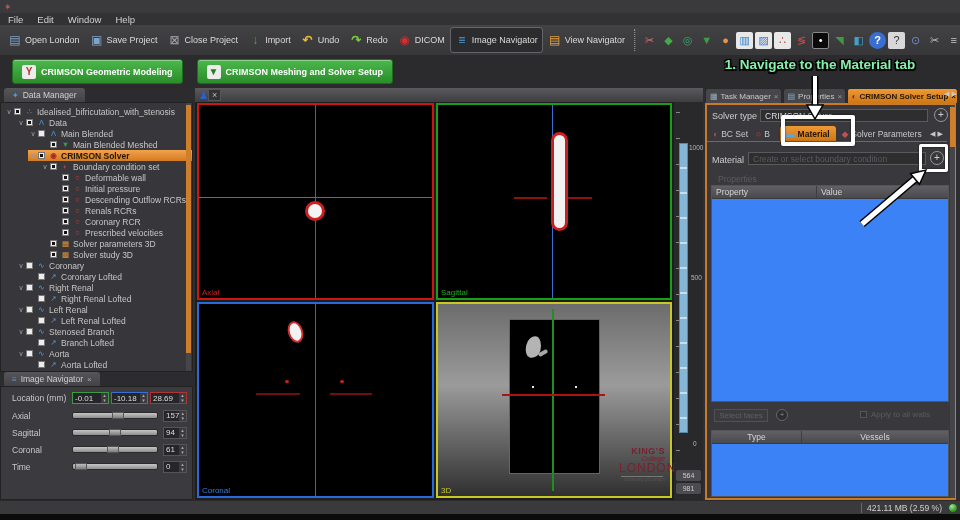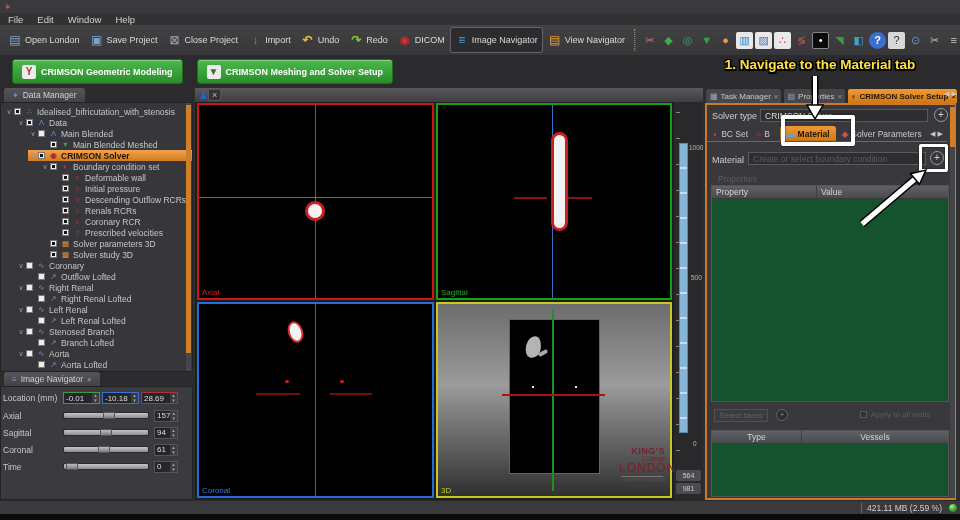--- a/index.html
+++ b/index.html
@@ -34,21 +34,21 @@
   .trow[data-lvl="4"]{margin-left:51px;}
   .trow[data-sel="true"]{background:linear-gradient(#f2a24e,#d57a1e);color:#241504;font-weight:bold;}
   .texp{width:10px;color:#9a9aa0;font-size:7px;text-align:center;flex:none;}
   .tcb{width:7px;height:7px;background:#ededed;border:1px solid #777;margin-right:3px;flex:none;}
   .tcb[data-checked="true"]::after{content:"";display:block;width:3px;height:3px;margin:1px;background:#141414;}
   .tico{width:11px;text-align:center;font-size:7.5px;margin-right:2px;flex:none;}
   .treescroll{left:186px;top:103px;width:5px;height:268px;background:#46464a;}
   .treethumb{position:absolute;left:0;top:2px;width:5px;height:248px;background:#cf7f2c;}
   
   .imgnavbody{left:0;top:386px;width:193px;height:114px;background:#3b3b3f;border:1px solid #222;}
-  .navrow{display:flex;align-items:center;height:17px;padding-left:2px;}
+  .navrow{display:flex;align-items:center;height:17px;padding-left:11px;}
   .navlabel{width:60px;font-size:8.5px;color:#c8c8c8;flex:none;}
   .coord{display:flex;align-items:center;width:37px;height:12px;background:#26262a;border:1.5px solid #888;margin-right:2px;color:#dcdcdc;font-size:8px;}
   .coordval{flex:1;text-align:left;padding-left:2px;}
   .spincol{width:7px;display:flex;flex-direction:column;align-items:center;line-height:5px;font-size:5px;color:#aaa;background:#3c3c40;height:100%;justify-content:center;}
   .navtrack{position:relative;width:86px;height:7px;background:linear-gradient(#c6c6c6,#8e8e8e);border:1px solid #2a2a2a;border-radius:2px;flex:none;}
   .navthumb{position:absolute;top:-1px;width:12px;height:7px;background:linear-gradient(#bdbdbd,#7d7d7d);border:1px solid #555;}
   .navspin{display:flex;align-items:center;width:24px;height:12px;background:#26262a;border:1px solid #555;margin-left:5px;color:#dcdcdc;font-size:8px;}
   
   .dtitle{left:195px;top:88px;width:508px;height:14px;background:linear-gradient(#5a5a5e,#3e3e41);display:flex;align-items:center;color:#dedede;font-size:9px;}
   .dbody{left:195px;top:102px;width:508px;height:398px;background:#1e1e20;}
@@ -67,28 +67,28 @@
   .rtab .tclose{font-size:8px;color:#999;}
   .rtab[data-active="true"] .tclose{color:#241604;}
   .rbody{left:705px;top:103px;width:251px;height:397px;background:#39393d;border:2px solid #c87a28;}
   .rlabel{position:absolute;font-size:9px;color:#cccccc;}
   .rinput{position:absolute;background:#2e2e30;border:1px solid #5a5a5a;color:#dddddd;font-size:8.5px;display:flex;align-items:center;padding-left:4px;white-space:nowrap;overflow:hidden;}
   .roundbtn{position:absolute;width:14px;height:14px;border-radius:50%;border:1px solid #999;background:#37373a;color:#cfcfcf;font-size:10px;line-height:12px;text-align:center;}
   .stabs{position:absolute;left:707px;top:126px;width:240px;height:16px;display:flex;align-items:flex-end;border-bottom:1px solid #6a6a6a;}
   .stab{flex:none;display:flex;align-items:center;gap:3px;height:15px;padding:0 6px;font-size:8.5px;color:#c8c8c8;white-space:nowrap;}
   .stab:nth-of-type(2){width:26px;overflow:hidden;padding:0 2px;}
   .stab[data-active="true"]{background:linear-gradient(#ef9a35,#cd7716);color:#241604;font-weight:bold;border-radius:3px 3px 0 0;}
-  .gtable{position:absolute;background:#14532d;border:1px solid #555;}
+  .gtable{position:absolute;background:#3b82f6;border:1px solid #555;}
   .gthead{display:flex;height:13px;background:linear-gradient(#606065,#4a4a4e);border-bottom:1px solid #3a3a3a;color:#d5d5d5;font-size:8.5px;}
   .gth{padding:0 4px;display:flex;align-items:center;border-right:1px solid #3e3e42;}
   .dim{color:#5b5b60 !important;}
   .arrowpair{display:flex;gap:2px;font-size:7px;color:#c8c8c8;align-items:center;}
   
   .callout-box{position:absolute;z-index:55;border:4px solid #fff;border-radius:2px;box-shadow:0 0 2px rgba(0,0,0,.8),inset 0 0 2px rgba(0,0,0,.8);}
-  .callout-text{position:absolute;z-index:60;font-weight:bold;font-size:13.5px;color:#fde047;white-space:nowrap;text-align:center;
+  .callout-text{position:absolute;z-index:60;font-weight:bold;font-size:13.5px;color:#86efac;white-space:nowrap;text-align:center;
     text-shadow:-1.5px -1.5px 0 #000,1.5px -1.5px 0 #000,-1.5px 1.5px 0 #000,1.5px 1.5px 0 #000,0 0 3px #000;}
   
   .statusbar{left:0;top:500px;width:960px;height:14px;background:#3a3a3c;border-top:1px solid #2a2a2a;display:flex;align-items:center;justify-content:flex-end;font-size:8.5px;color:#cfcfcf;}
   .statdiv{width:1px;height:10px;background:#6a6a6a;margin-right:5px;}
   .greenled{width:10px;height:10px;border-radius:50%;background:radial-gradient(circle at 35% 30%,#a8e89a,#3f9a32 60%,#2a6e22);margin:0 2px 0 6px;border:1px solid #1e4f1a;}
   .blackstrip{left:0;top:514px;width:960px;height:6px;background:#0b0b0b;}
 </style>
 </head>
 <body>
 
@@ -315,21 +315,21 @@
         <span class="texp">∨</span>
         <span class="tcb" data-checked="false"></span>
         <span class="tico" style="color:#4a9ae8">∿</span>
         <span>Coronary</span>
       </div>
 
       <div class="trow" data-lvl="2" data-sel="false">
         <span class="texp"></span>
         <span class="tcb" data-checked="false"></span>
         <span class="tico" style="color:#4a9ae8">↗</span>
-        <span>Outflow Lofted</span>
+        <span>Coronary Lofted</span>
       </div>
 
       <div class="trow" data-lvl="1" data-sel="false">
         <span class="texp">∨</span>
         <span class="tcb" data-checked="false"></span>
         <span class="tico" style="color:#4a9ae8">∿</span>
         <span>Right Renal</span>
       </div>
 
       <div class="trow" data-lvl="2" data-sel="false">

